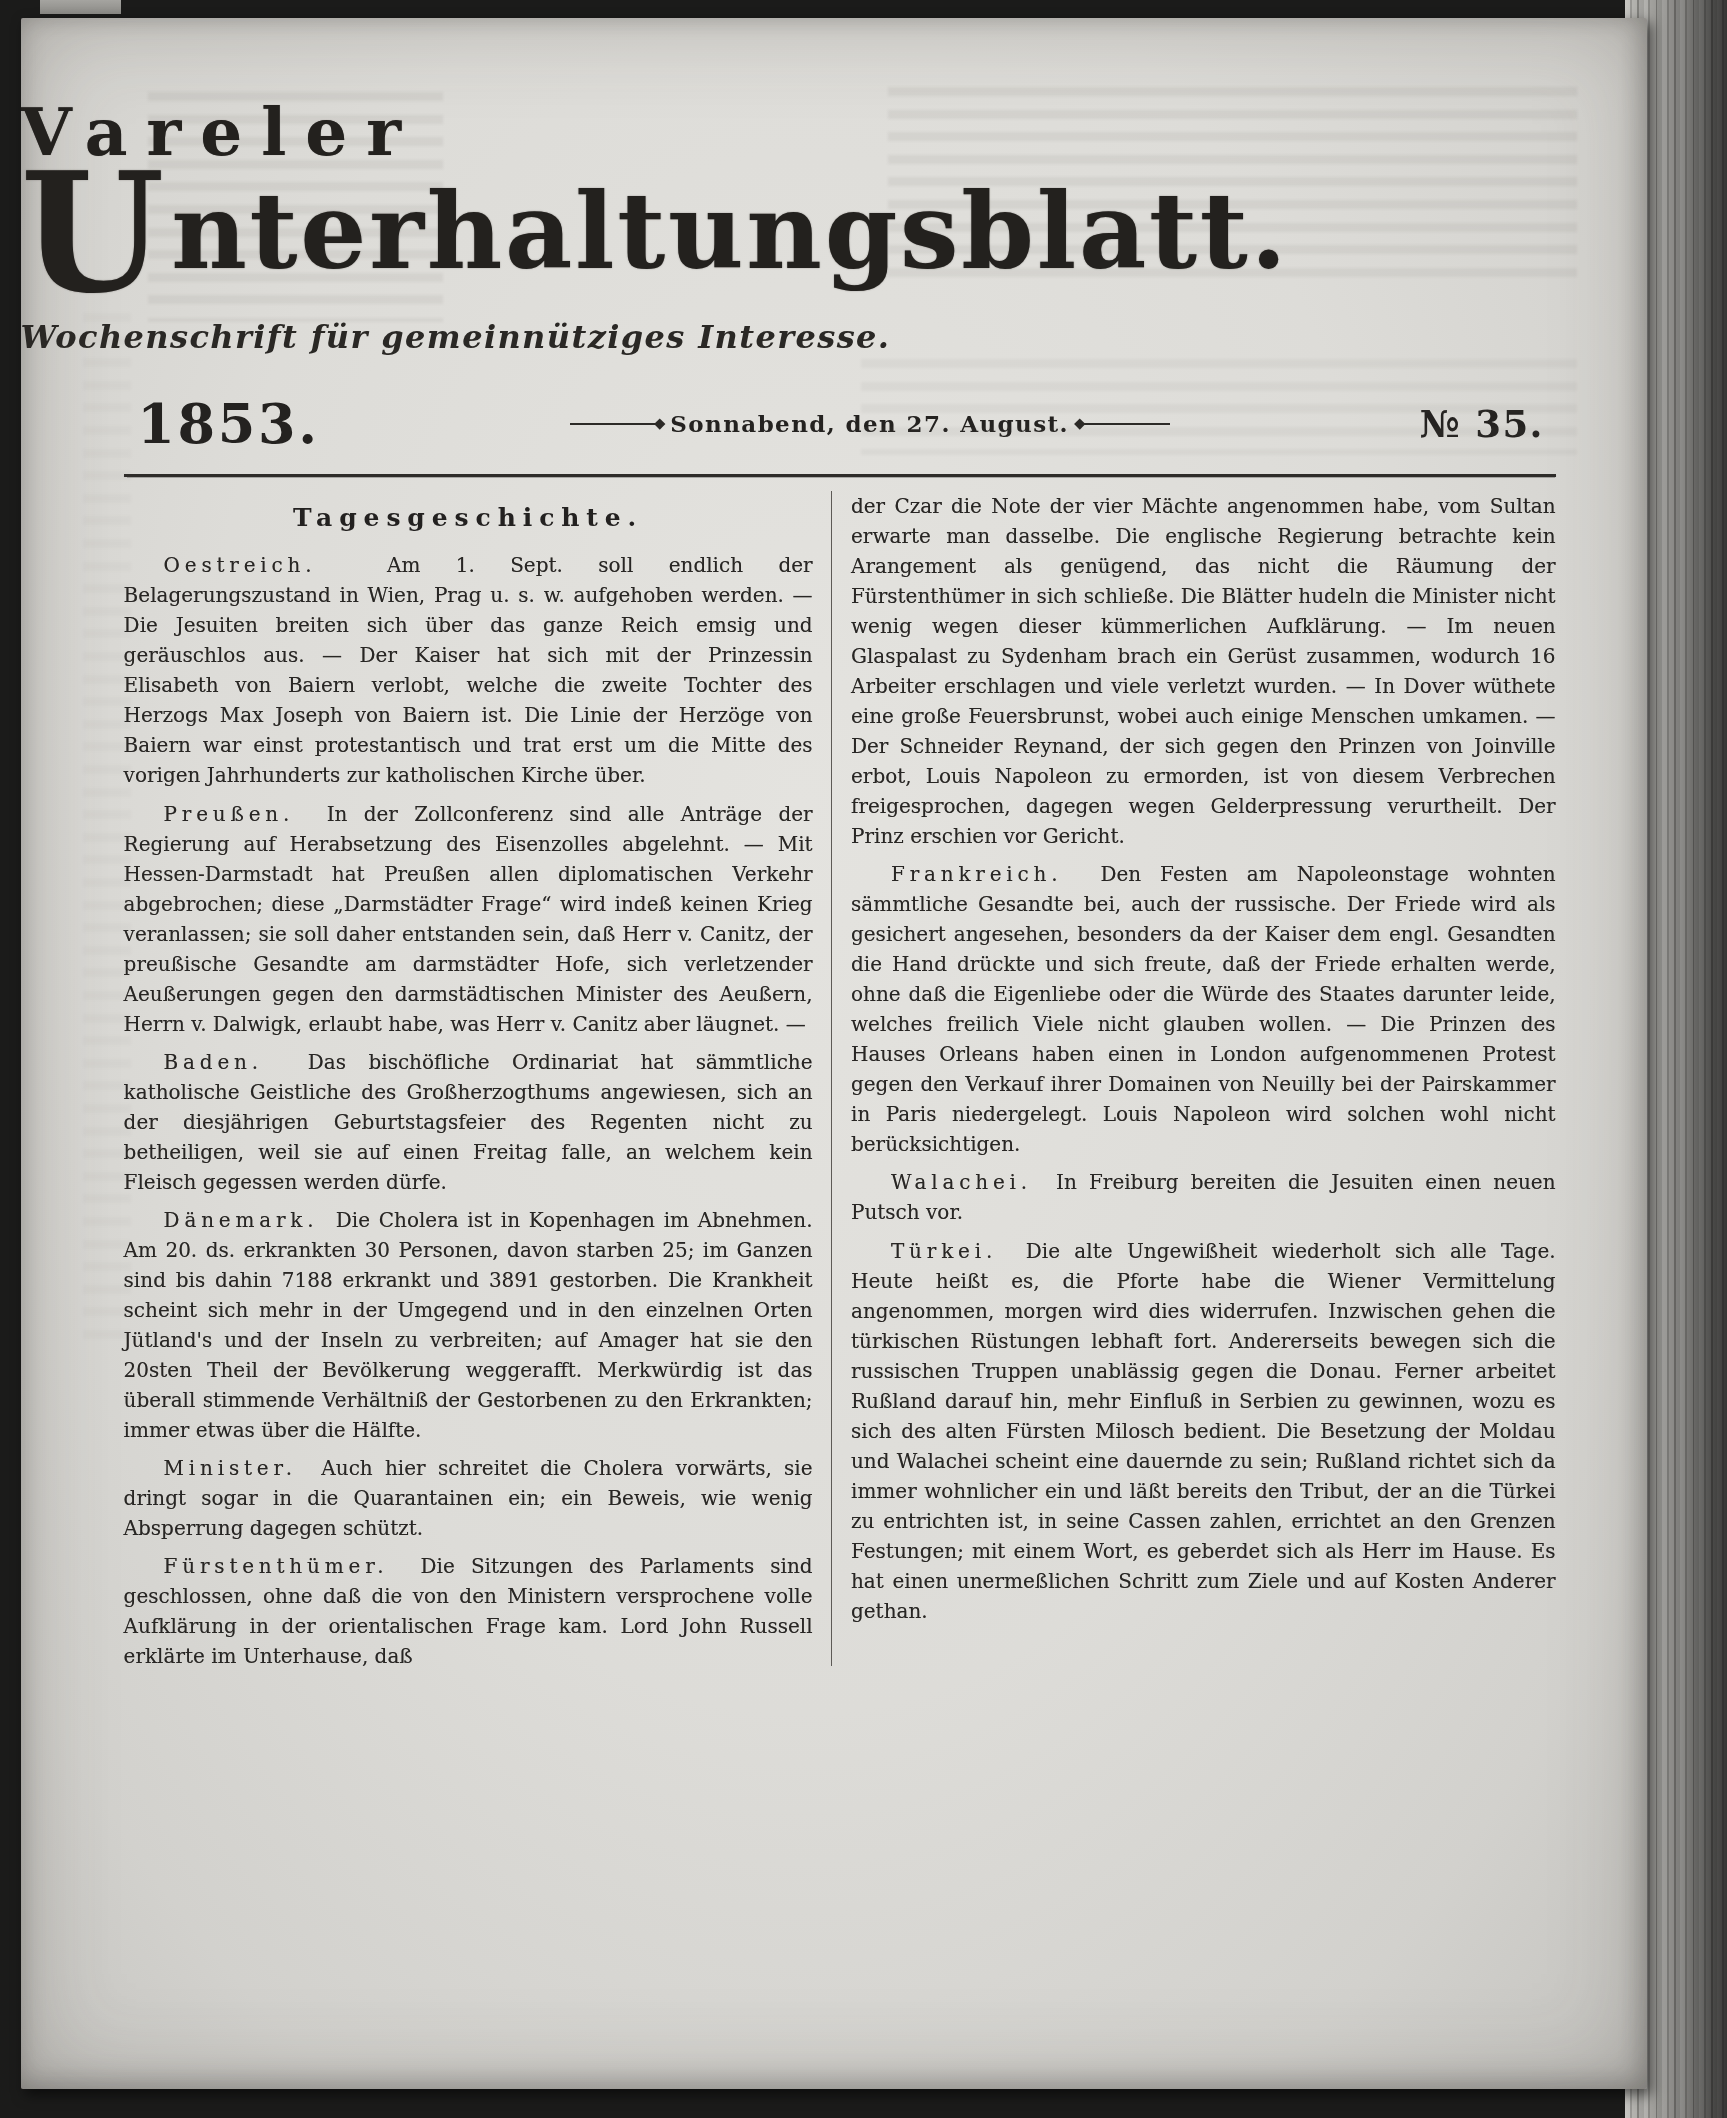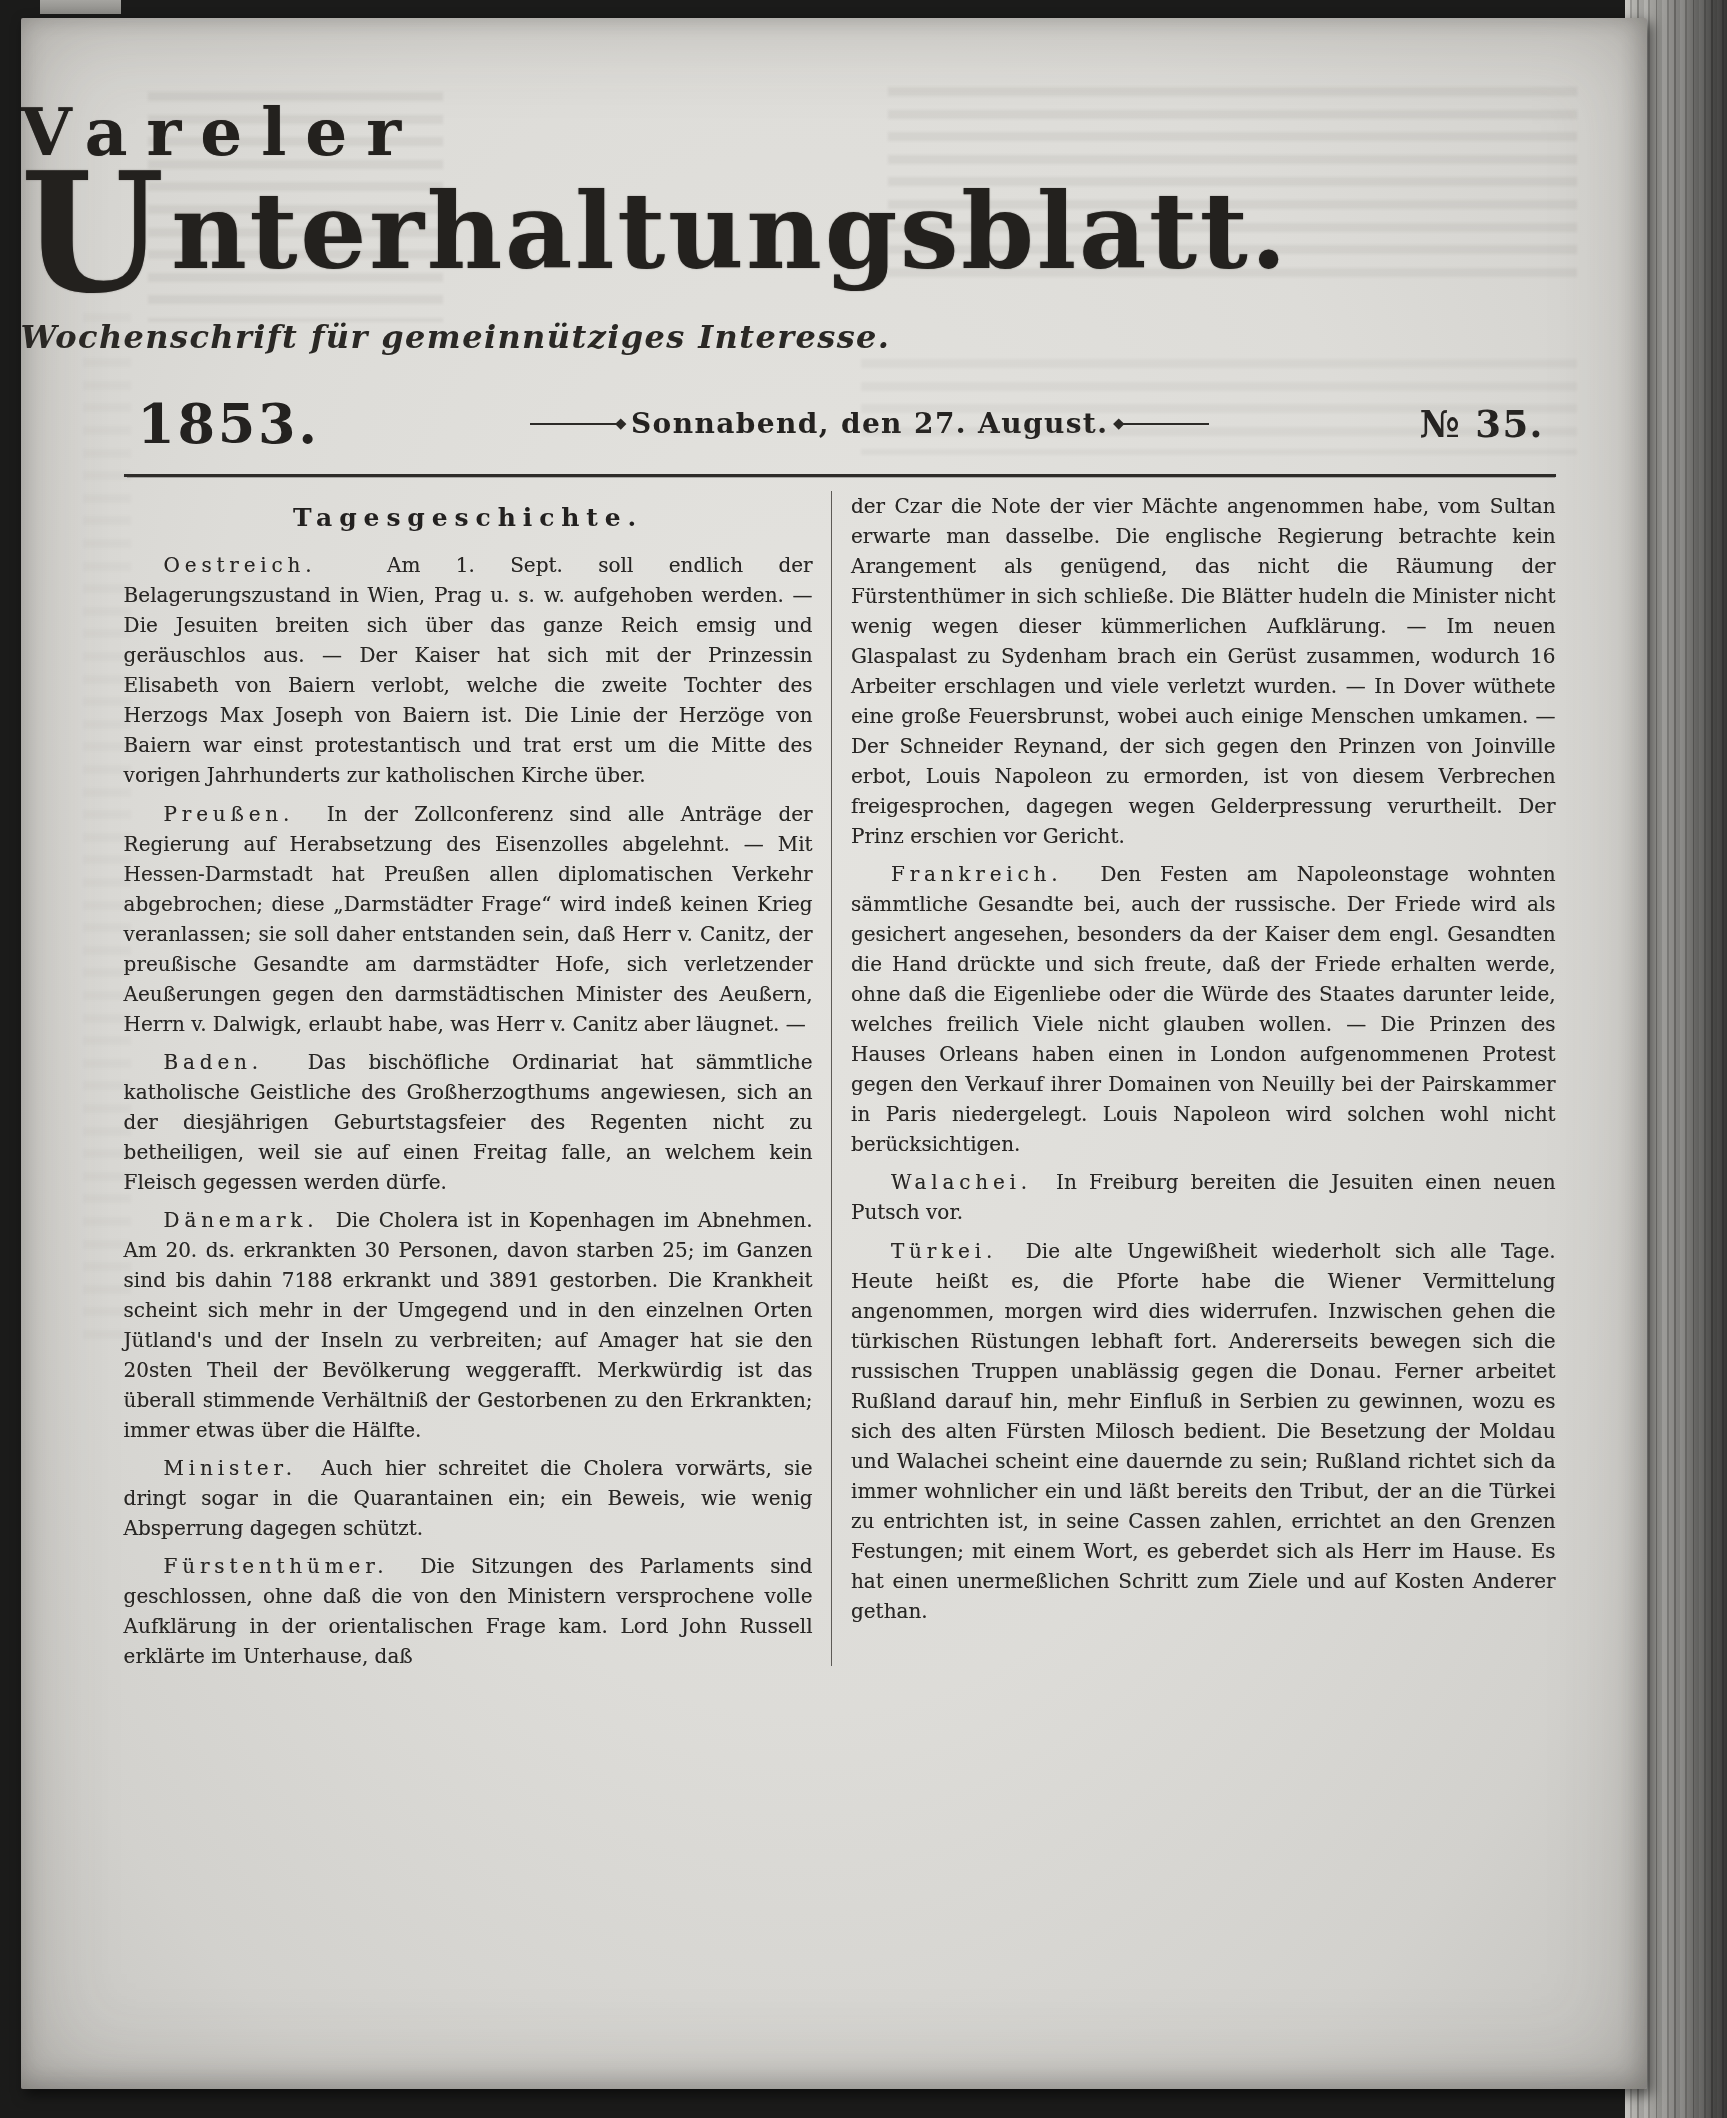--- a/index.html
+++ b/index.html
@@ -77,21 +77,21 @@
   }
 
   
   .dateline {
     margin:36px 13.7px 0 13.7px;
     padding:0 89px 0 103px;
     display:flex; align-items:center; justify-content:space-between;
   }
   .dl-year  { font-size:54px; font-weight:700; letter-spacing:2.7px; }
   .dl-issue { font-size:37px; font-weight:700; letter-spacing:1.4px; }
-  .dl-center { display:flex; align-items:center; gap:9.6px; font-size:28px; font-weight:700; letter-spacing:1.4px; }
+  .dl-center { display:flex; align-items:center; gap:9.6px; font-size:23px; font-weight:700; letter-spacing:1.4px; }
   .orn-line { width:91px; height:2.1px; background:#2c2a27; position:relative; }
   .orn-line::after {
     content:""; position:absolute; top:-2.7px; width:7.5px; height:7.5px;
     background:#2c2a27; transform:rotate(45deg);
   }
   .orn-left::after  { right:-2.7px; }
   .orn-right::after { left:-2.7px; }
 
   .head-rule {
     margin:18px 91px 0 103px;

